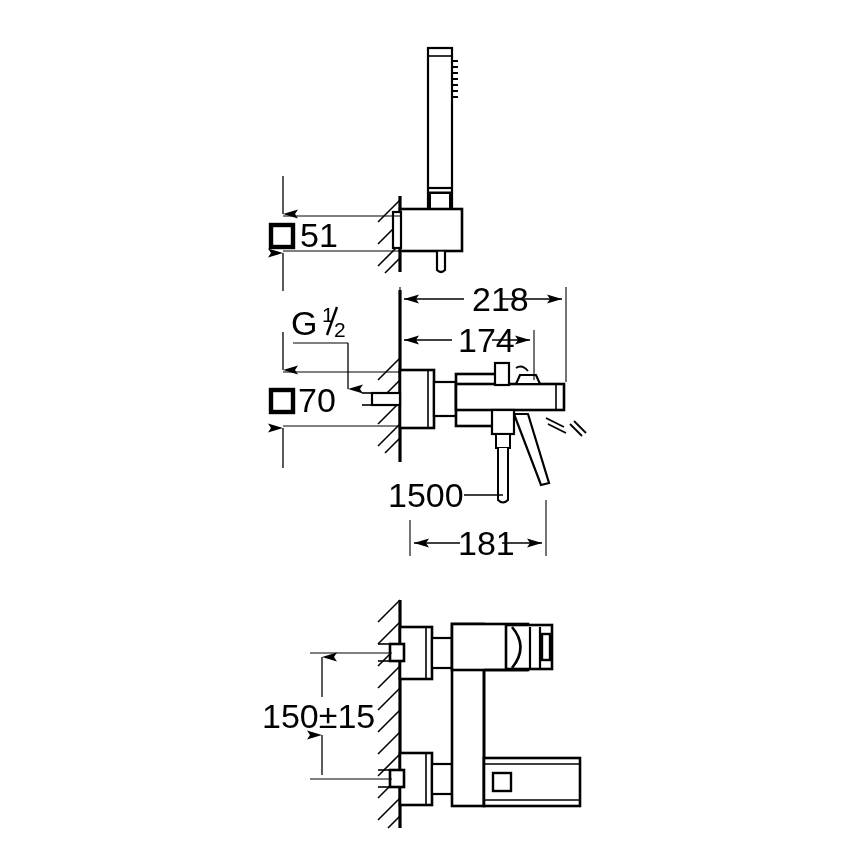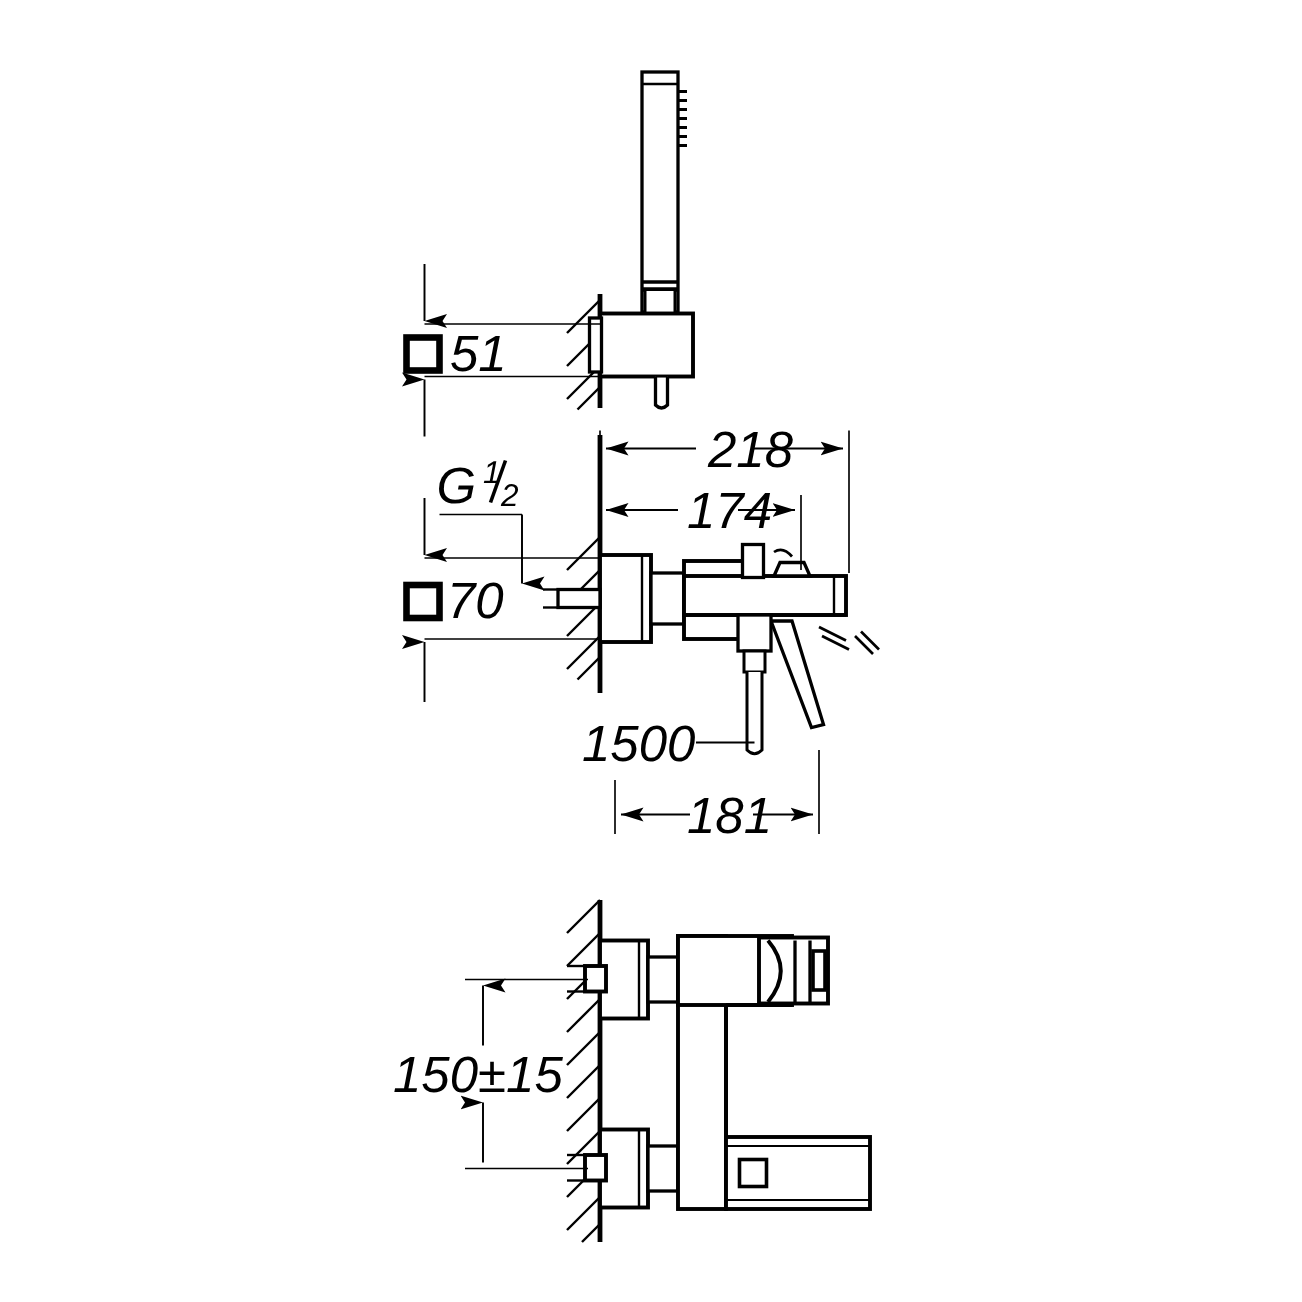--- a/index.html
+++ b/index.html
@@ -10,21 +10,20 @@
   }
   body {
     font-family: "Liberation Sans", sans-serif;
   }
   #sheet {
     position: relative;
     width: 868px;
     height: 868px;
     background: #ffffff;
     overflow: hidden;
-    font-style: italic;
   }
   #drawing {
     position: absolute;
     top: 0;
     left: 0;
     width: 868px;
     height: 868px;
   }
   .dim-text {
     font-family: "Liberation Sans", sans-serif;

